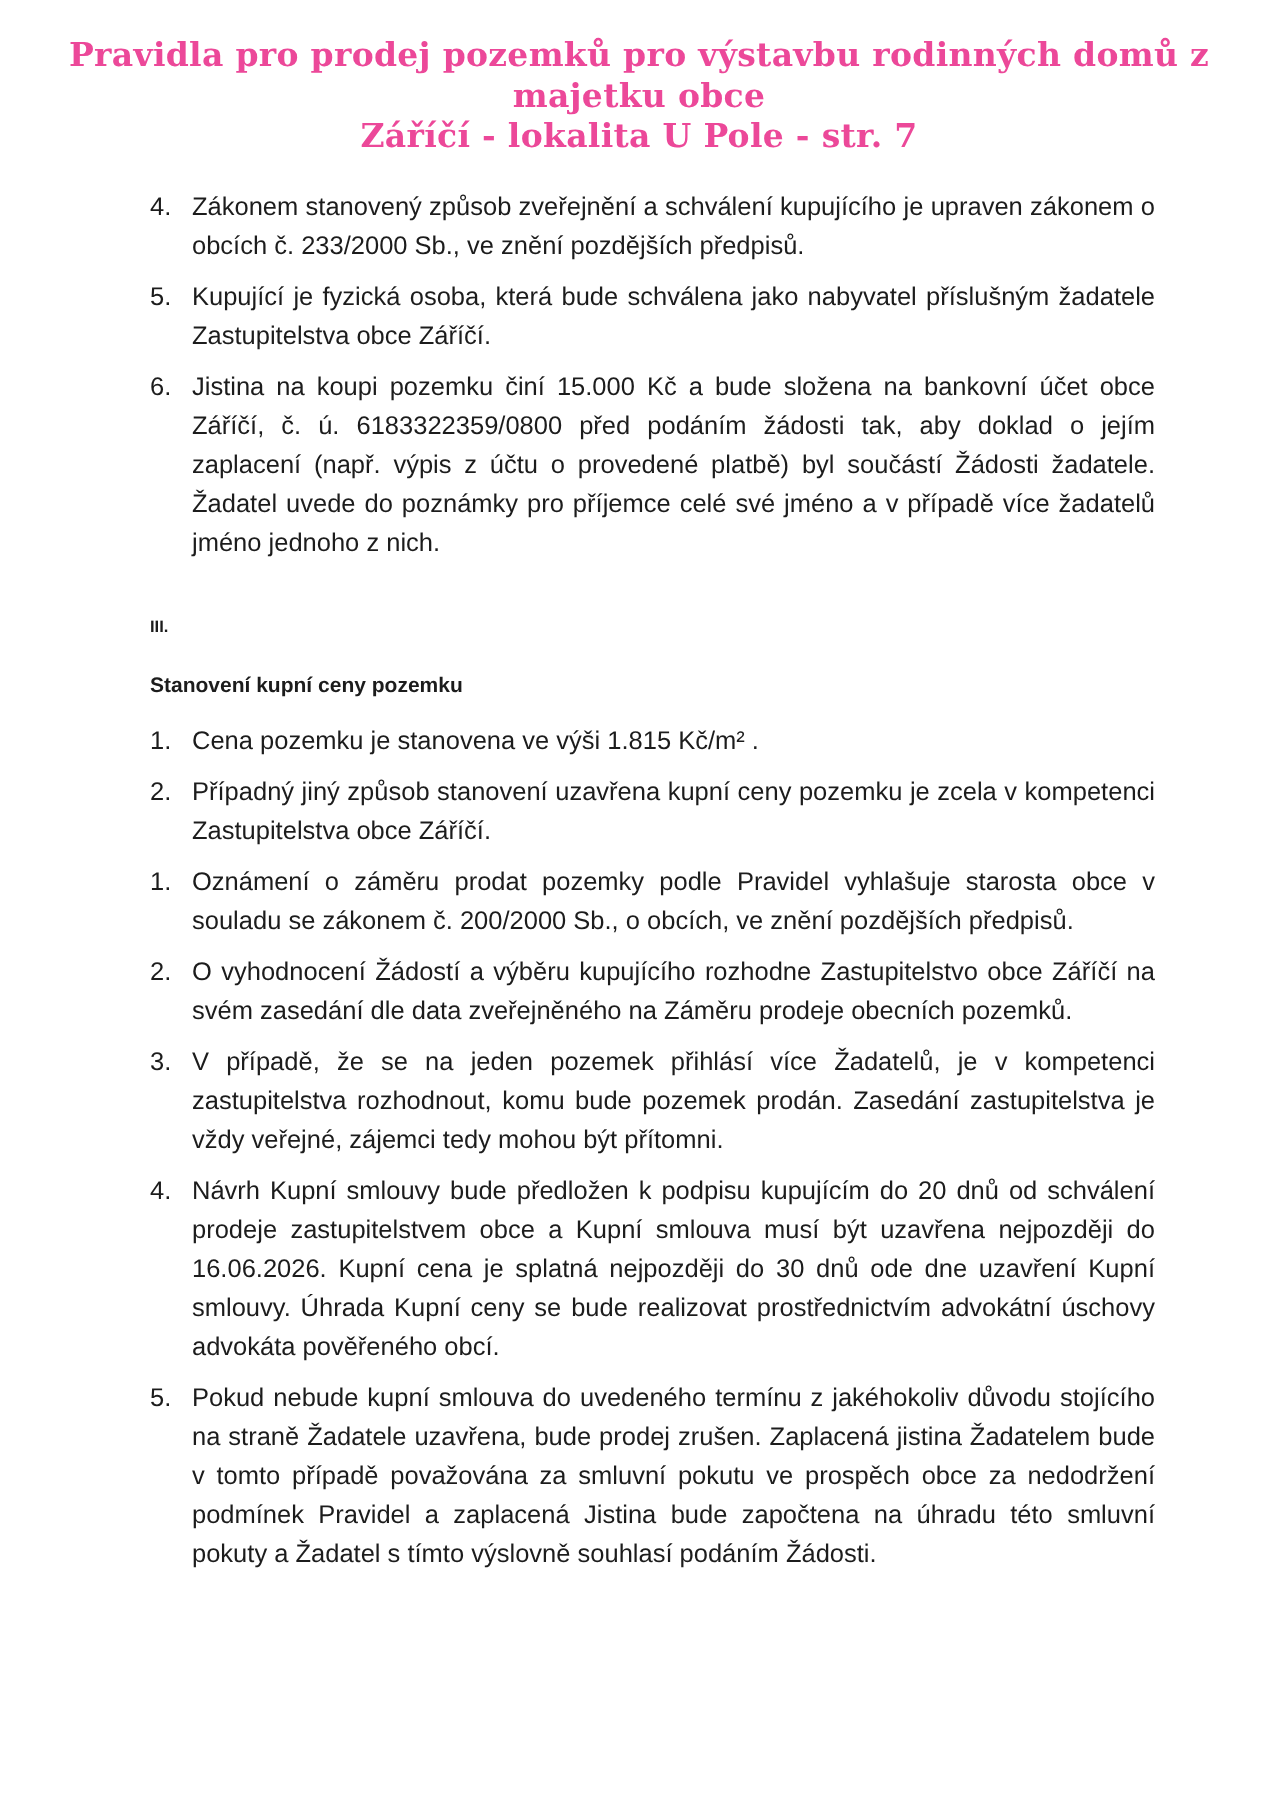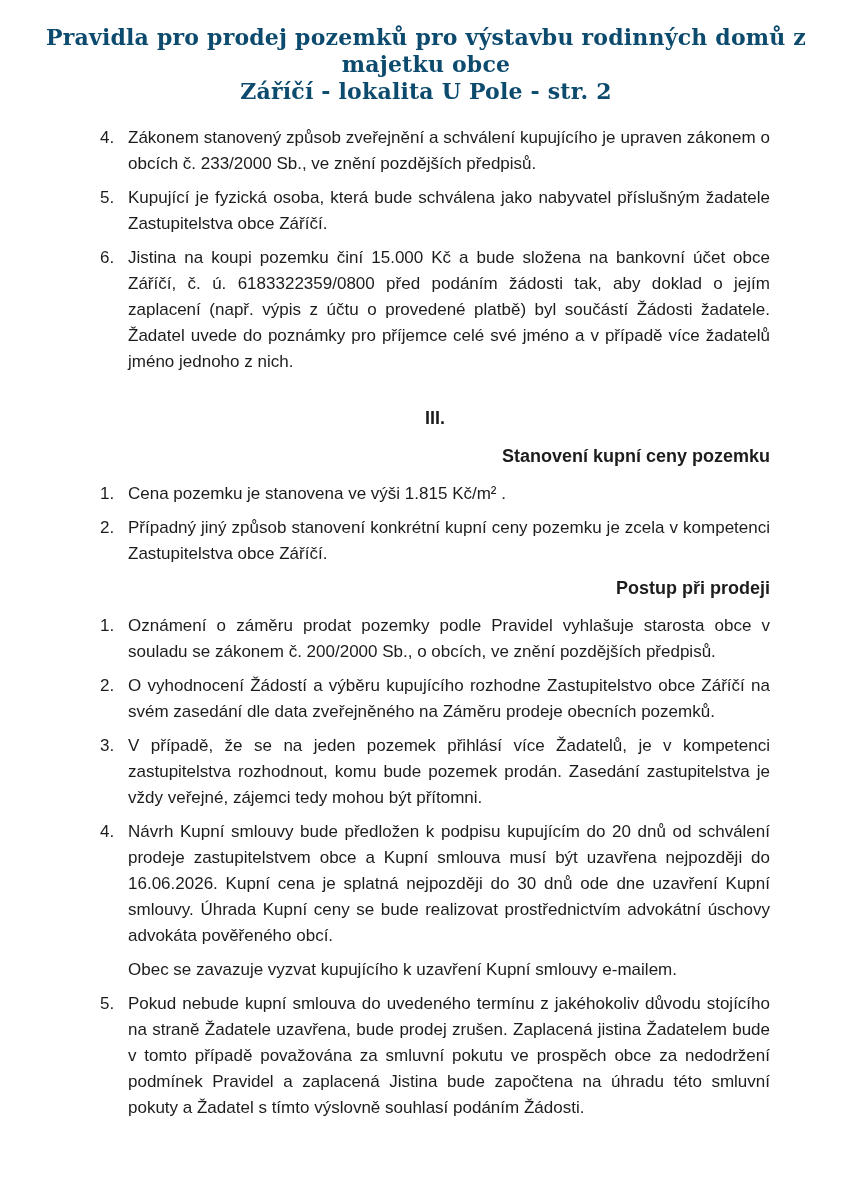--- a/index.html
+++ b/index.html
@@ -44,42 +44,42 @@
     width: 28px;
   }
   .item .txt {
     flex: 1;
     text-align: justify;
   }
   .item.cont .txt { text-align: left; }
   .sec-num {
     margin-top: 30px;
     margin-bottom: 12px;
-    text-align: center;
+    text-align: left;
     font-weight: bold;
-    font-size: 18px;
+    font-size: 11px;
     line-height: 26px;
   }
   .sec-title {
     margin-bottom: 12px;
-    text-align: right;
+    text-align: left;
     font-weight: bold;
-    font-size: 18px;
+    font-size: 14px;
     line-height: 26px;
   }
   .intro { margin-bottom: 0; }
 </style>
 </head>
 <body>
 
 <div class="doc">
 
-  <h1 class="title" style="color: #0c4a6e; text-align: center;">
+  <h1 class="title" style="color: #ec4899; text-align: center;">
     <span class="title-line">Pravidla pro prodej pozemků pro výstavbu rodinných domů z majetku obce</span>
-    <span class="title-line">Záříčí - lokalita U Pole - str. 2</span>
+    <span class="title-line">Záříčí - lokalita U Pole - str. 7</span>
   </h1>
 
   <div class="content">
 
     <div class="intro">
       <div class="item">
         <span class="num">4.</span>
         <span class="txt">Zákonem stanovený způsob zveřejnění a schválení kupujícího je upraven zákonem o obcích č. 233/2000 Sb., ve znění pozdějších předpisů.</span>
       </div>
       <div class="item">
@@ -94,46 +94,41 @@
 
     <div>
       <div class="sec-num">III.</div>
       <div class="sec-title">Stanovení kupní ceny pozemku</div>
       <div class="item">
         <span class="num">1.</span>
         <span class="txt">Cena pozemku je stanovena ve výši 1.815 Kč/m² .</span>
       </div>
       <div class="item">
         <span class="num">2.</span>
-        <span class="txt">Případný jiný způsob stanovení konkrétní kupní ceny pozemku je zcela v kompetenci Zastupitelstva obce Záříčí.</span>
+        <span class="txt">Případný jiný způsob stanovení uzavřena kupní ceny pozemku je zcela v kompetenci Zastupitelstva obce Záříčí.</span>
       </div>
     </div>
 
     <div>
-      <div class="sec-title">Postup při prodeji</div>
       <div class="item">
         <span class="num">1.</span>
         <span class="txt">Oznámení o záměru prodat pozemky podle Pravidel vyhlašuje starosta obce v souladu se zákonem č. 200/2000 Sb., o obcích, ve znění pozdějších předpisů.</span>
       </div>
       <div class="item">
         <span class="num">2.</span>
         <span class="txt">O vyhodnocení Žádostí a výběru kupujícího rozhodne Zastupitelstvo obce Záříčí na svém zasedání dle data zveřejněného na Záměru prodeje obecních pozemků.</span>
       </div>
       <div class="item">
         <span class="num">3.</span>
         <span class="txt">V případě, že se na jeden pozemek přihlásí více Žadatelů, je v kompetenci zastupitelstva rozhodnout, komu bude pozemek prodán. Zasedání zastupitelstva je vždy veřejné, zájemci tedy mohou být přítomni.</span>
       </div>
       <div class="item">
         <span class="num">4.</span>
         <span class="txt">Návrh Kupní smlouvy bude předložen k podpisu kupujícím do 20 dnů od schválení prodeje zastupitelstvem obce a Kupní smlouva musí být uzavřena nejpozději do 16.06.2026. Kupní cena je splatná nejpozději do 30 dnů ode dne uzavření Kupní smlouvy. Úhrada Kupní ceny se bude realizovat prostřednictvím advokátní úschovy advokáta pověřeného obcí.</span>
       </div>
-      <div class="item cont">
-        <span class="num"></span>
-        <span class="txt">Obec se zavazuje vyzvat kupujícího k uzavření Kupní smlouvy e-mailem.</span>
-      </div>
       <div class="item">
         <span class="num">5.</span>
         <span class="txt">Pokud nebude kupní smlouva do uvedeného termínu z jakéhokoliv důvodu stojícího na straně Žadatele uzavřena, bude prodej zrušen. Zaplacená jistina Žadatelem bude v tomto případě považována za smluvní pokutu ve prospěch obce za nedodržení podmínek Pravidel a zaplacená Jistina bude započtena na úhradu této smluvní pokuty a Žadatel s tímto výslovně souhlasí podáním Žádosti.</span>
       </div>
     </div>
 
   </div>
 </div>
 
 </body></html>

